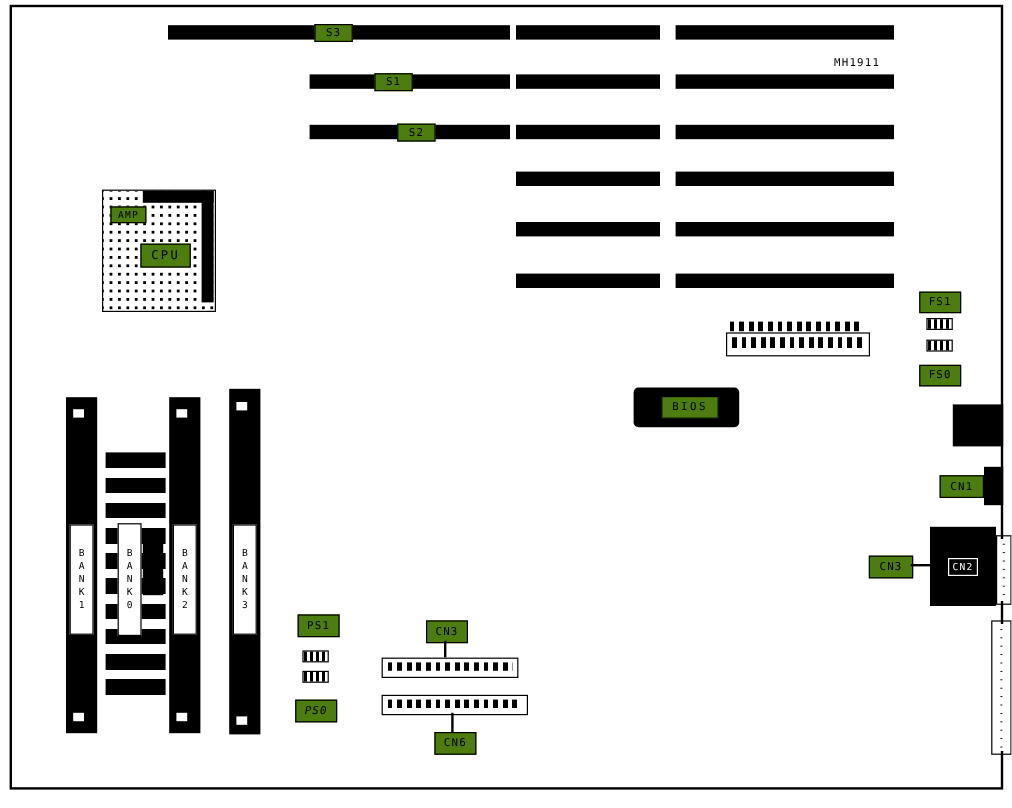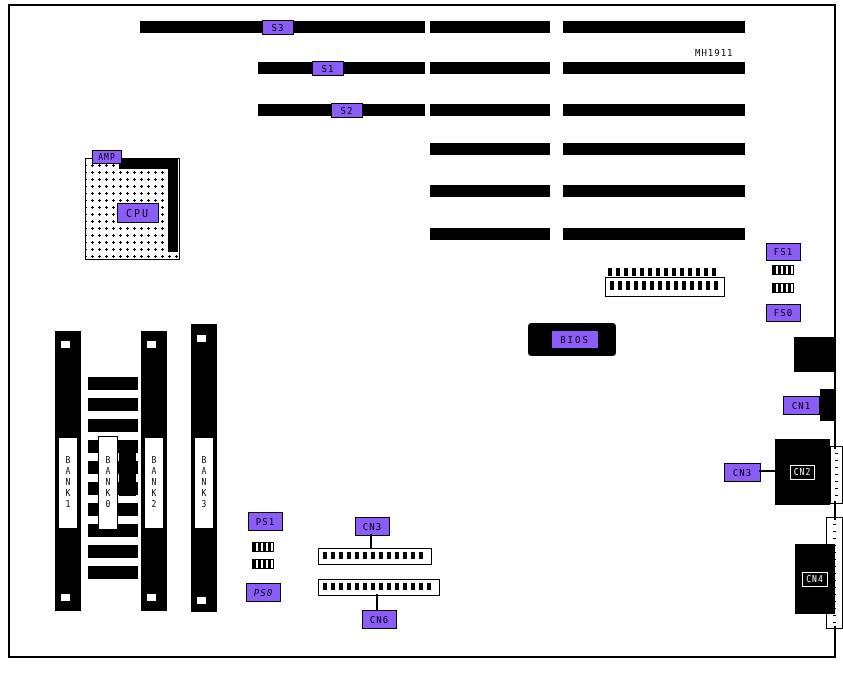--- a/index.html
+++ b/index.html
@@ -1,21 +1,21 @@
 <!DOCTYPE html>
 <html><head>
 <meta charset="utf-8">
 <style>
   html,body{margin:0;padding:0;background:#fff;}
   .stage{position:relative;width:843px;height:673px;background:#fff;
          font-family:"DejaVu Sans Mono","Liberation Mono",monospace;color:#000;}
   .abs{position:absolute;}
   .frame{border:2px solid #000;background:#fff;}
   .bar{background:#000;}
-  .lbl{background:#8b5cf6;border:1px solid #000;display:flex;align-items:center;justify-content:center;
+  .lbl{background:#4d7c0f;border:1px solid #000;display:flex;align-items:center;justify-content:center;
        font-size:9px;letter-spacing:1px;white-space:nowrap;}
   .vlbl{background:#fff;border:1px solid #000;display:flex;align-items:center;justify-content:center;
         writing-mode:vertical-rl;text-orientation:upright;font-size:8px;letter-spacing:2px;}
   .pins{border:1px solid #000;background:repeating-linear-gradient(90deg,#000 0 3px,#fff 3px 5px);}
   .socket{border:1px solid #000;background-color:#fff;
           background-image:radial-gradient(#000 1.1px,transparent 1.3px);
           background-size:7px 7px;background-position:3px 3px;}
   .stripes{background:repeating-linear-gradient(180deg,#000 0 13px,#fff 13px 21px);}
   .hdr{border:1px solid #000;background:#fff;}
   .hdr .row{margin:3px 4px;height:9px;background:repeating-linear-gradient(90deg,#000 0 4px,transparent 4px 8px);}
@@ -56,44 +56,41 @@
   <div class="abs bar" style="left:563px;top:185px;width:182px;height:12px;"></div>
   <div class="abs bar" style="left:563px;top:228px;width:182px;height:12px;"></div>
 
   <div class="abs lbl" style="left:262px;top:20px;width:30px;height:13px;">S3</div>
   <div class="abs lbl" style="left:312px;top:61px;width:30px;height:13px;">S1</div>
   <div class="abs lbl" style="left:331px;top:103px;width:30px;height:13px;">S2</div>
 
   <div class="abs socket" style="left:85px;top:158px;width:93px;height:100px;"></div>
   <div class="abs bar" style="left:119px;top:159px;width:59px;height:10px;"></div>
   <div class="abs bar" style="left:168px;top:159px;width:10px;height:93px;"></div>
-  <div class="abs lbl" style="left:92px;top:150px;width:28px;height:12px;font-size:8px;">AMP</div>
+  <div class="abs lbl" style="left:92px;top:172px;width:28px;height:12px;font-size:8px;">AMP</div>
   <div class="abs lbl" style="left:117px;top:203px;width:40px;height:18px;font-size:10px;letter-spacing:2px;">CPU</div>
 
   <div class="abs lbl" style="left:766px;top:243px;width:33px;height:16px;">FS1</div>
   <div class="abs pins" style="left:772px;top:265px;width:20px;height:8px;"></div>
   <div class="abs pins" style="left:772px;top:283px;width:20px;height:8px;"></div>
   <div class="abs lbl" style="left:766px;top:304px;width:33px;height:16px;">FS0</div>
 
   <div class="abs bar" style="left:794px;top:337px;width:42px;height:35px;"></div>
 
   <div class="abs bar" style="left:820px;top:389px;width:16px;height:32px;"></div>
   <div class="abs lbl" style="left:783px;top:396px;width:35px;height:17px;">CN1</div>
 
   <div class="abs block" style="left:775px;top:439px;width:55px;height:66px;">
     <span class="invlbl">CN2</span>
   </div>
   <div class="abs edgeport" style="left:830px;top:446px;width:7px;height:52px;"></div>
   <div class="abs lbl" style="left:724px;top:463px;width:35px;height:17px;">CN3</div>
   <div class="abs line" style="left:759px;top:470px;width:16px;height:2px;"></div>
 
   <div class="abs edgeport" style="left:826px;top:517px;width:11px;height:106px;"></div>
-  <div class="abs block" style="left:795px;top:544px;width:40px;height:70px;">
-    <span class="invlbl">CN4</span>
-  </div>
 
   <div class="abs pinrow" style="left:608px;top:268px;width:112px;height:8px;"></div>
   <div class="abs hdr" style="left:605px;top:277px;width:118px;height:18px;">
     <div class="row"></div>
   </div>
 
   <div class="abs bar" style="left:528px;top:323px;width:88px;height:33px;border-radius:4px;"></div>
   <div class="abs lbl" style="left:551px;top:330px;width:46px;height:17px;letter-spacing:2px;">BIOS</div>
 
   <div class="abs bar" style="left:55px;top:331px;width:26px;height:280px;"></div>

